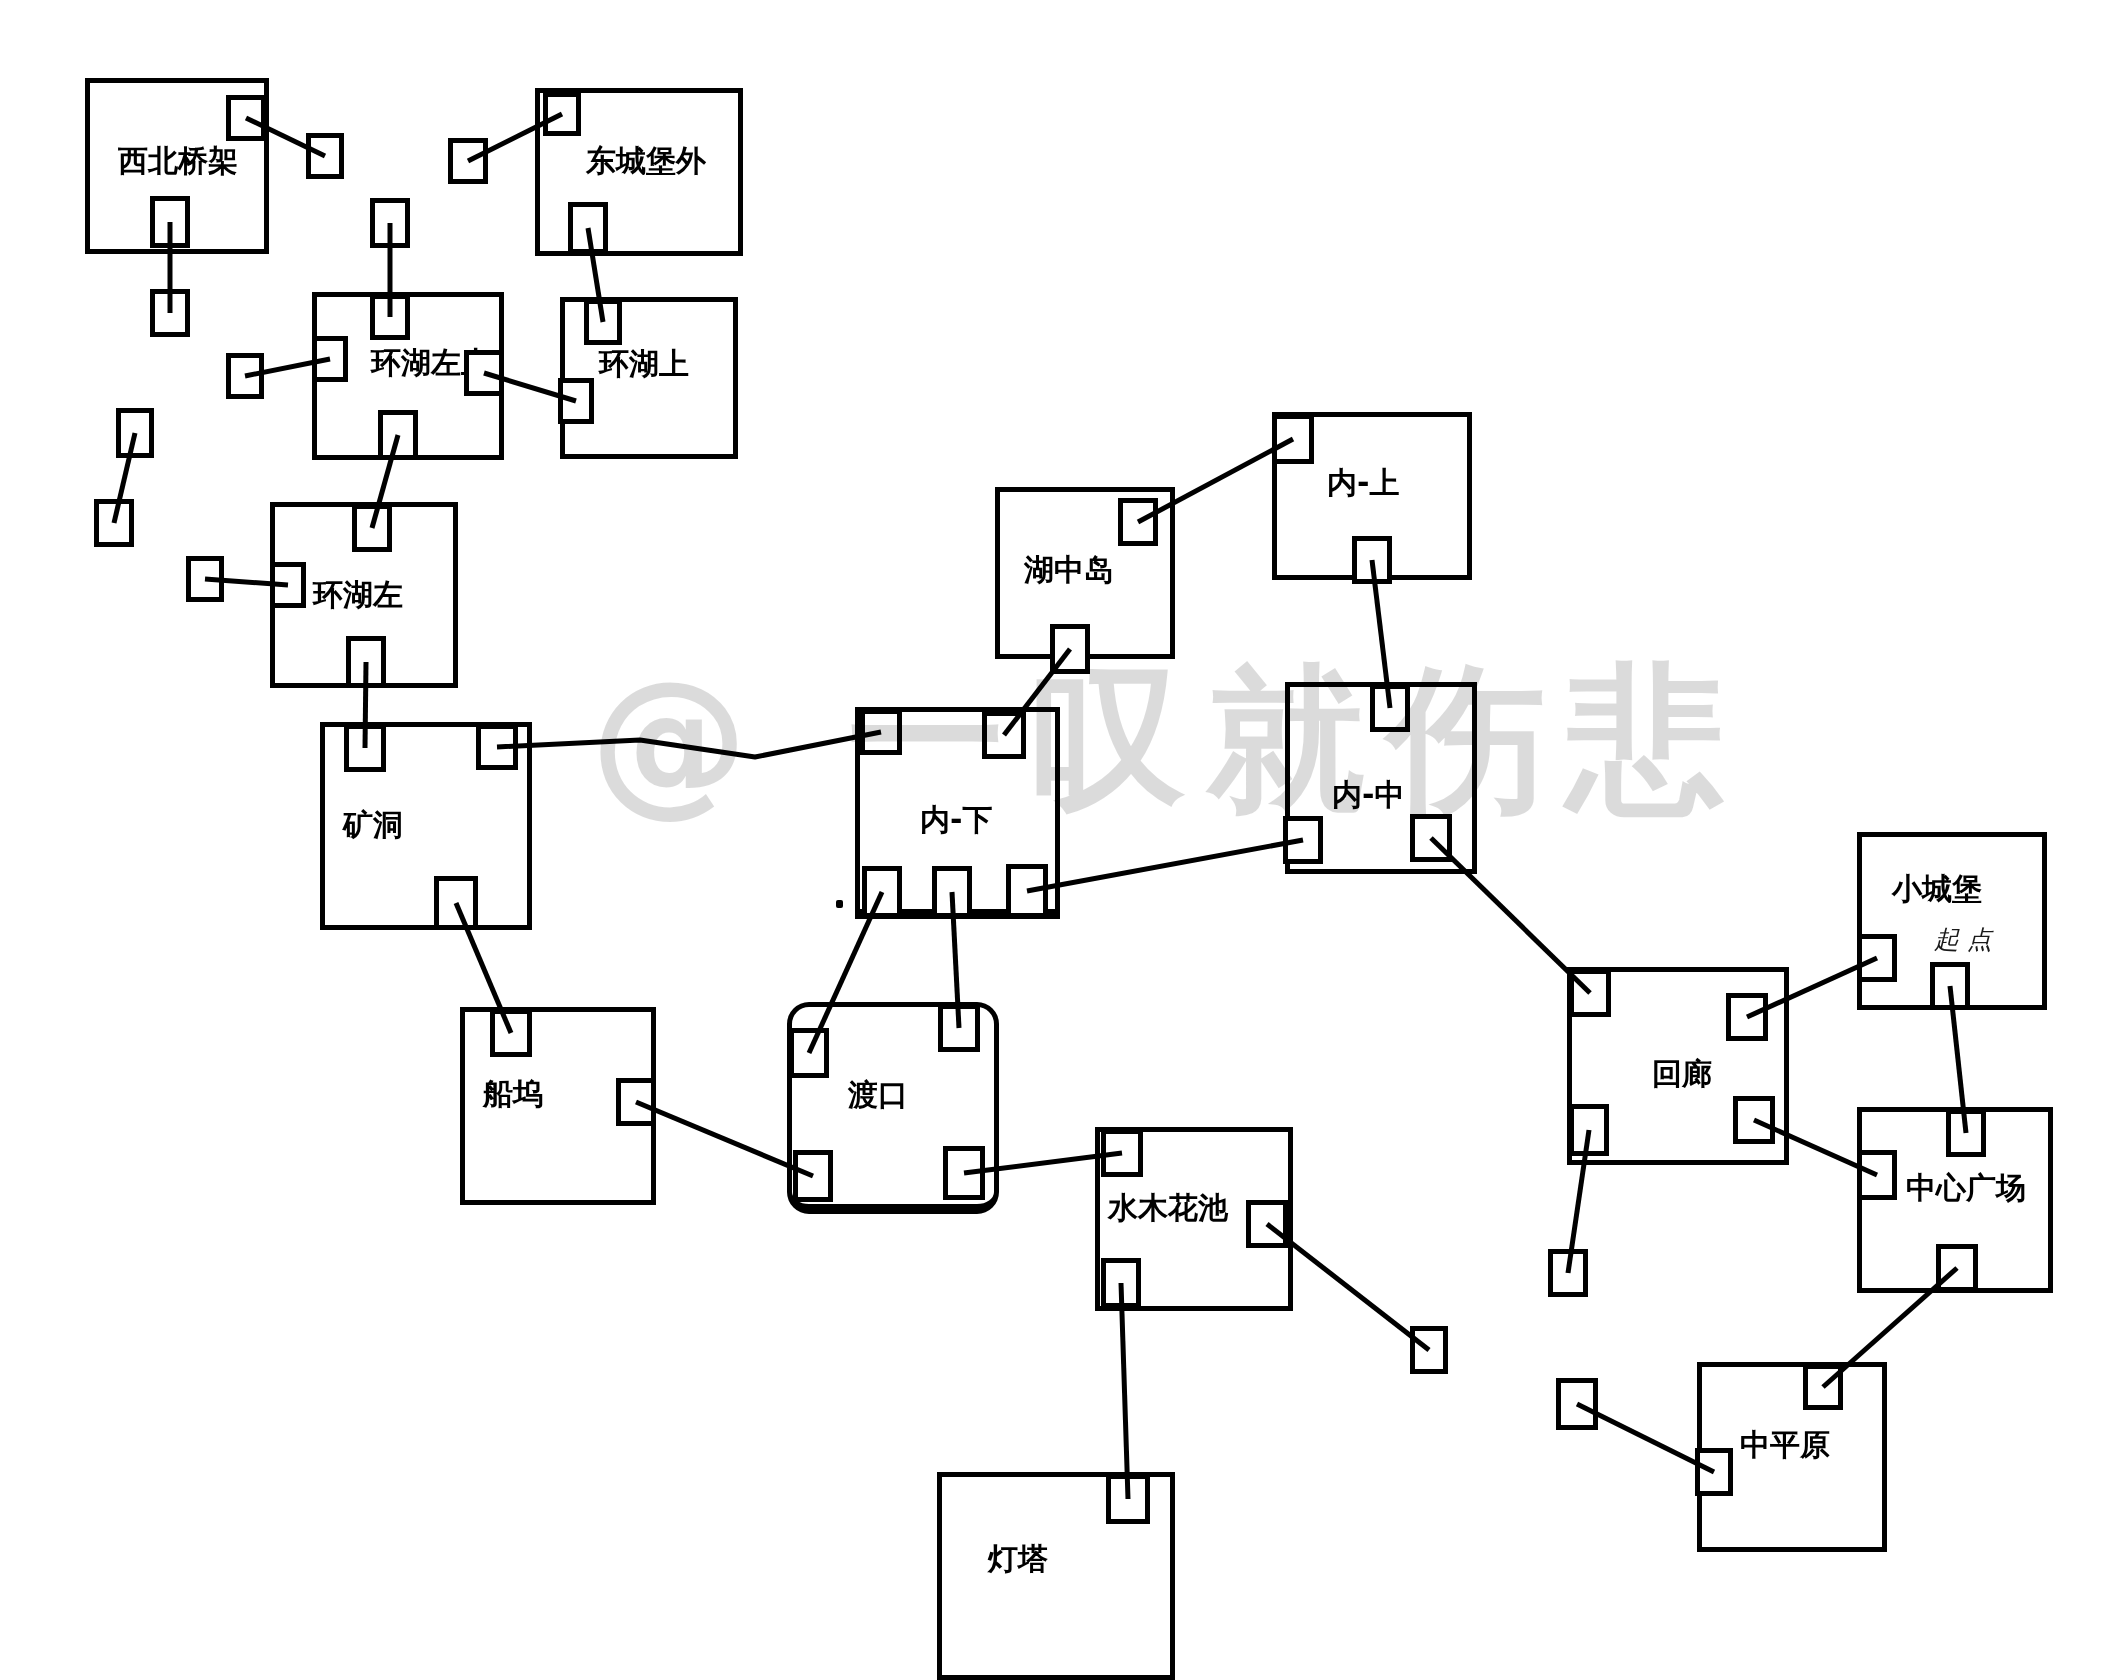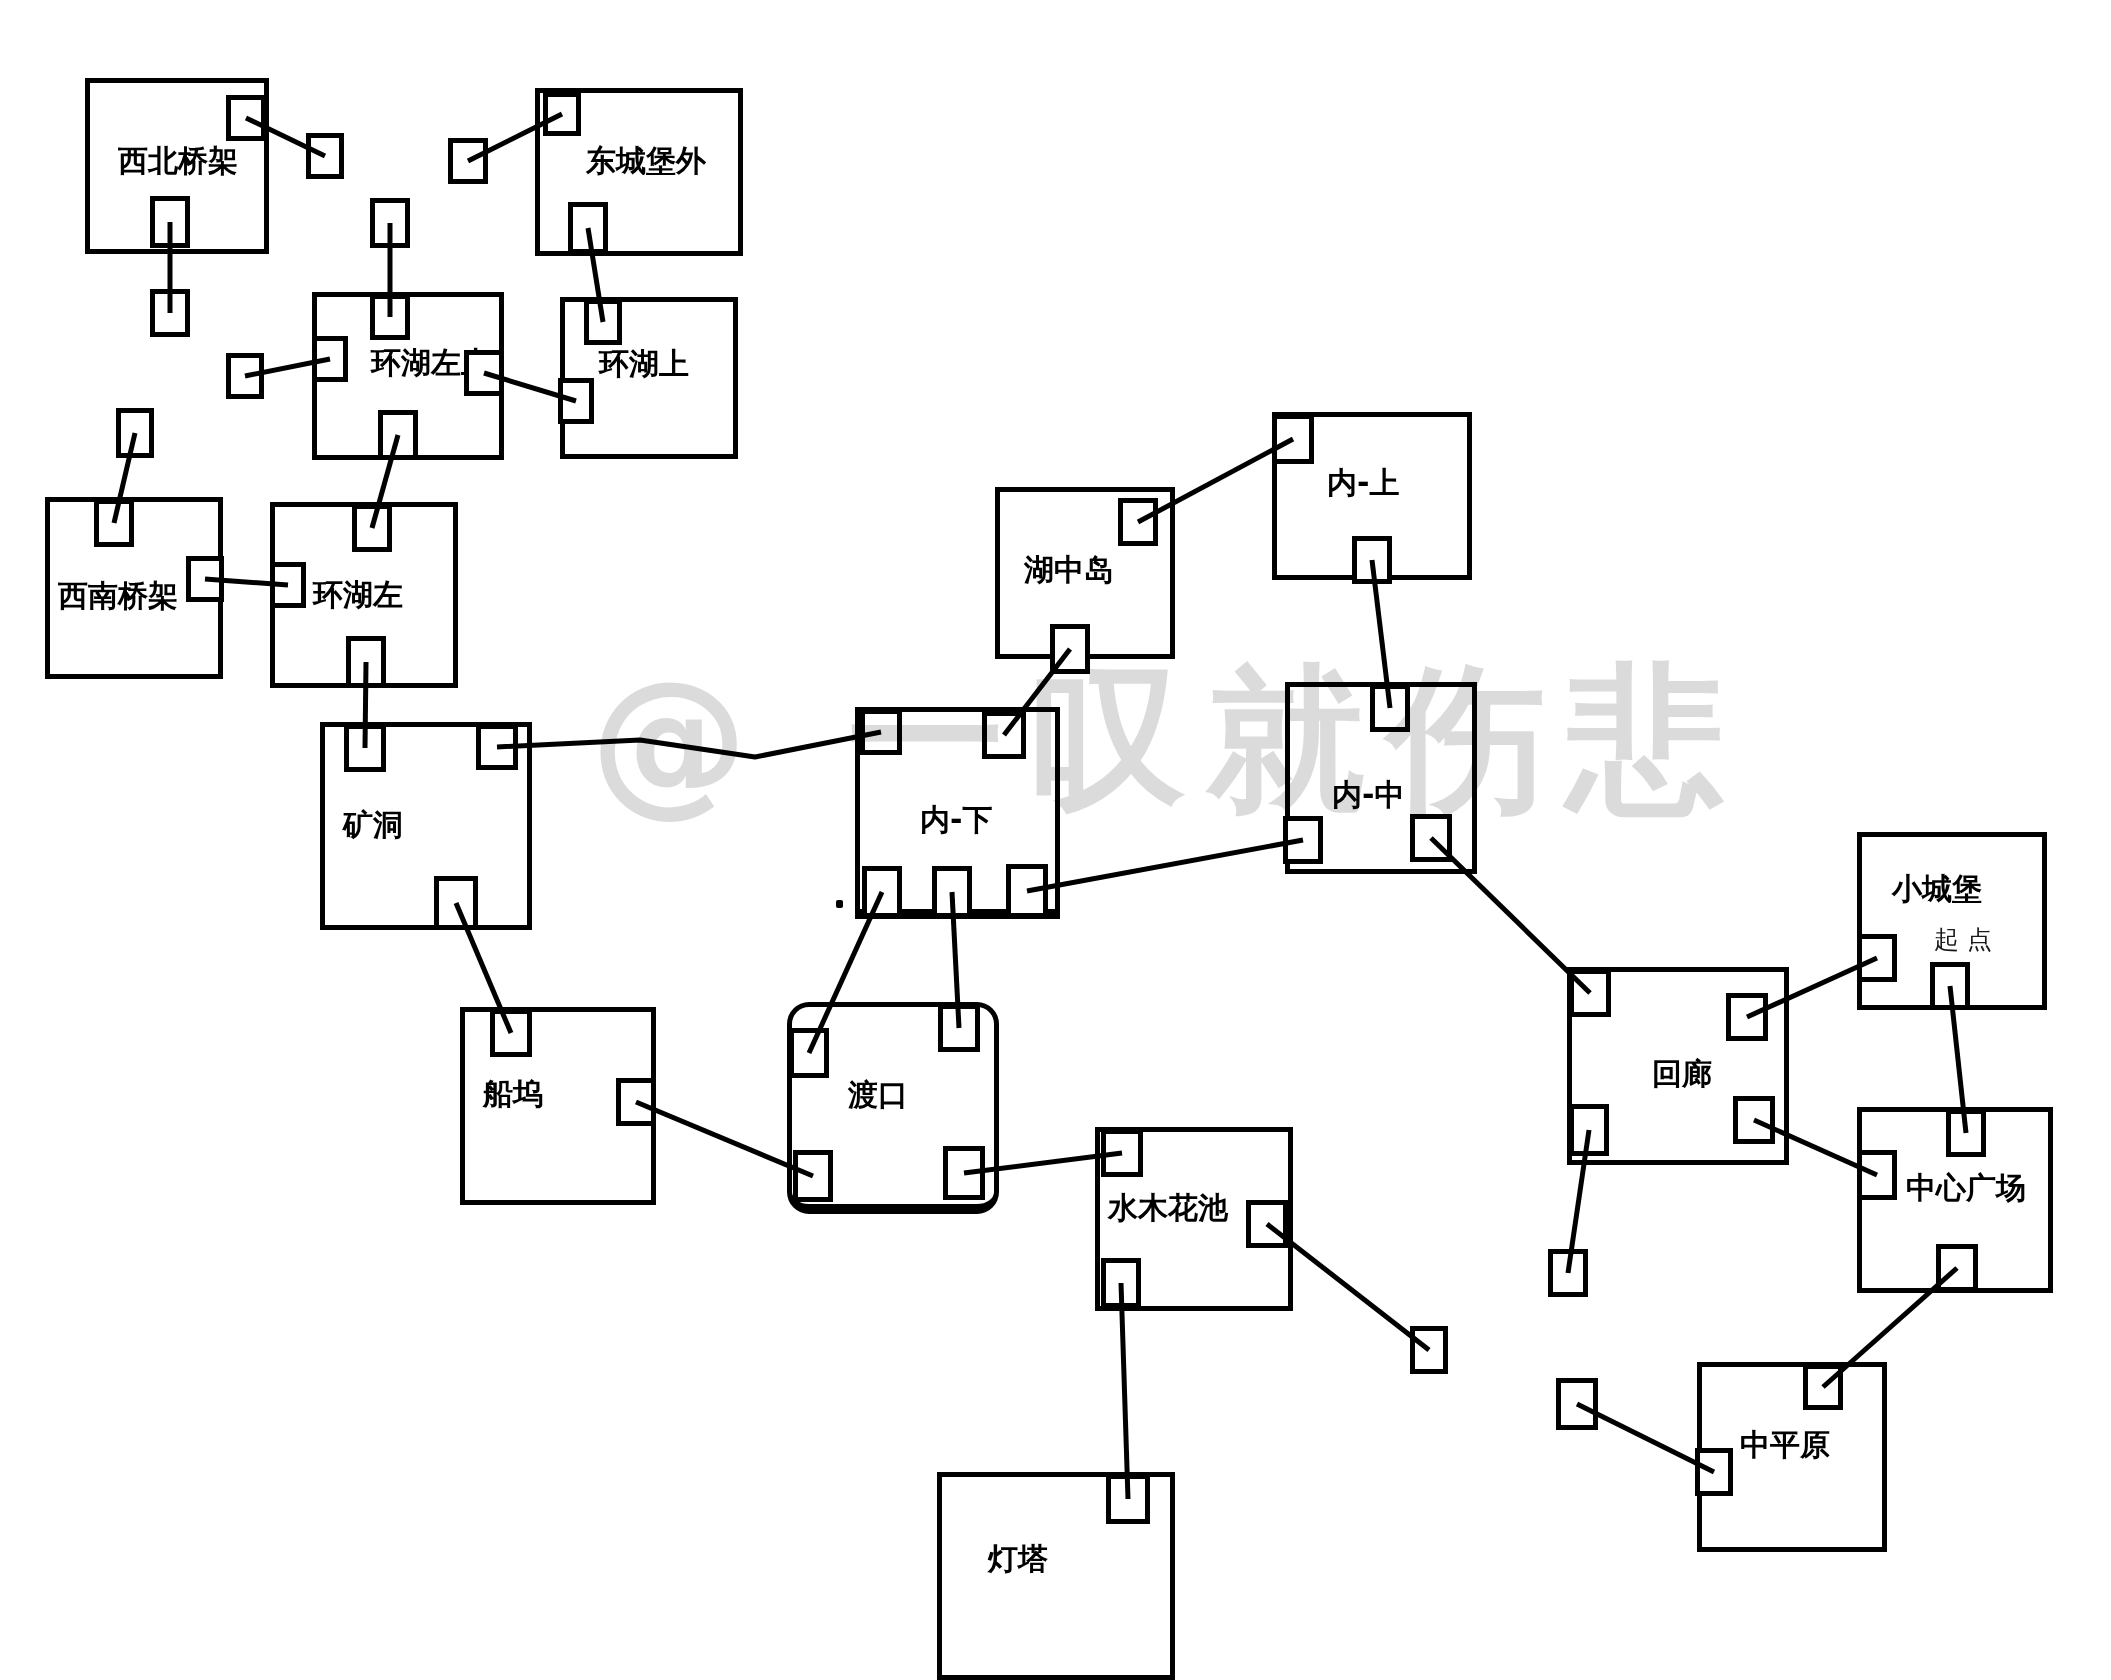--- a/index.html
+++ b/index.html
@@ -46,20 +46,21 @@
     z-index: 5;
   }
   .node-sublabel {
     position: absolute;
     font-size: 25px;
     font-weight: normal;
     color: #1a1a1a;
     white-space: nowrap;
     letter-spacing: 8px;
     z-index: 5;
+    font-style: italic;
   }
   .port {
     position: absolute;
     box-sizing: border-box;
     border: 5px solid #000000;
     background: #ffffff;
     z-index: 3;
   }
   .stray-dot {
     position: absolute;
@@ -134,23 +135,20 @@
     </div>
     <div class="port" style="left: 370px; top: 294px; width: 40px; height: 46px;"></div>
     <div class="port" style="left: 312px; top: 336px; width: 36px; height: 46px;"></div>
     <div class="port" style="left: 464px; top: 350px; width: 40px; height: 46px;"></div>
     <div class="port" style="left: 378px; top: 410px; width: 40px; height: 50px;"></div>
     <div class="node" style="left: 560px; top: 297px; width: 178px; height: 162px;">
       <div class="node-label" style="left: 34px; top: 46px;">环湖上</div>
     </div>
     <div class="port" style="left: 584px; top: 299px; width: 38px; height: 46px;"></div>
     <div class="port" style="left: 558px; top: 378px; width: 36px; height: 46px;"></div>
-    <div class="node" style="left: 45px; top: 497px; width: 178px; height: 182px;">
-      <div class="node-label" style="left: 8px; top: 78px;">西南桥架</div>
-    </div>
     <div class="port" style="left: 94px; top: 499px; width: 40px; height: 48px;"></div>
     <div class="port" style="left: 186px; top: 556px; width: 38px; height: 46px;"></div>
     <div class="node" style="left: 270px; top: 502px; width: 188px; height: 186px;">
       <div class="node-label" style="left: 38px; top: 72px;">环湖左</div>
     </div>
     <div class="port" style="left: 270px; top: 562px; width: 36px; height: 46px;"></div>
     <div class="port" style="left: 352px; top: 504px; width: 40px; height: 48px;"></div>
     <div class="port" style="left: 346px; top: 636px; width: 40px; height: 52px;"></div>
     <div class="node" style="left: 320px; top: 722px; width: 212px; height: 208px;">
       <div class="node-label" style="left: 18px; top: 82px;">矿洞</div>

